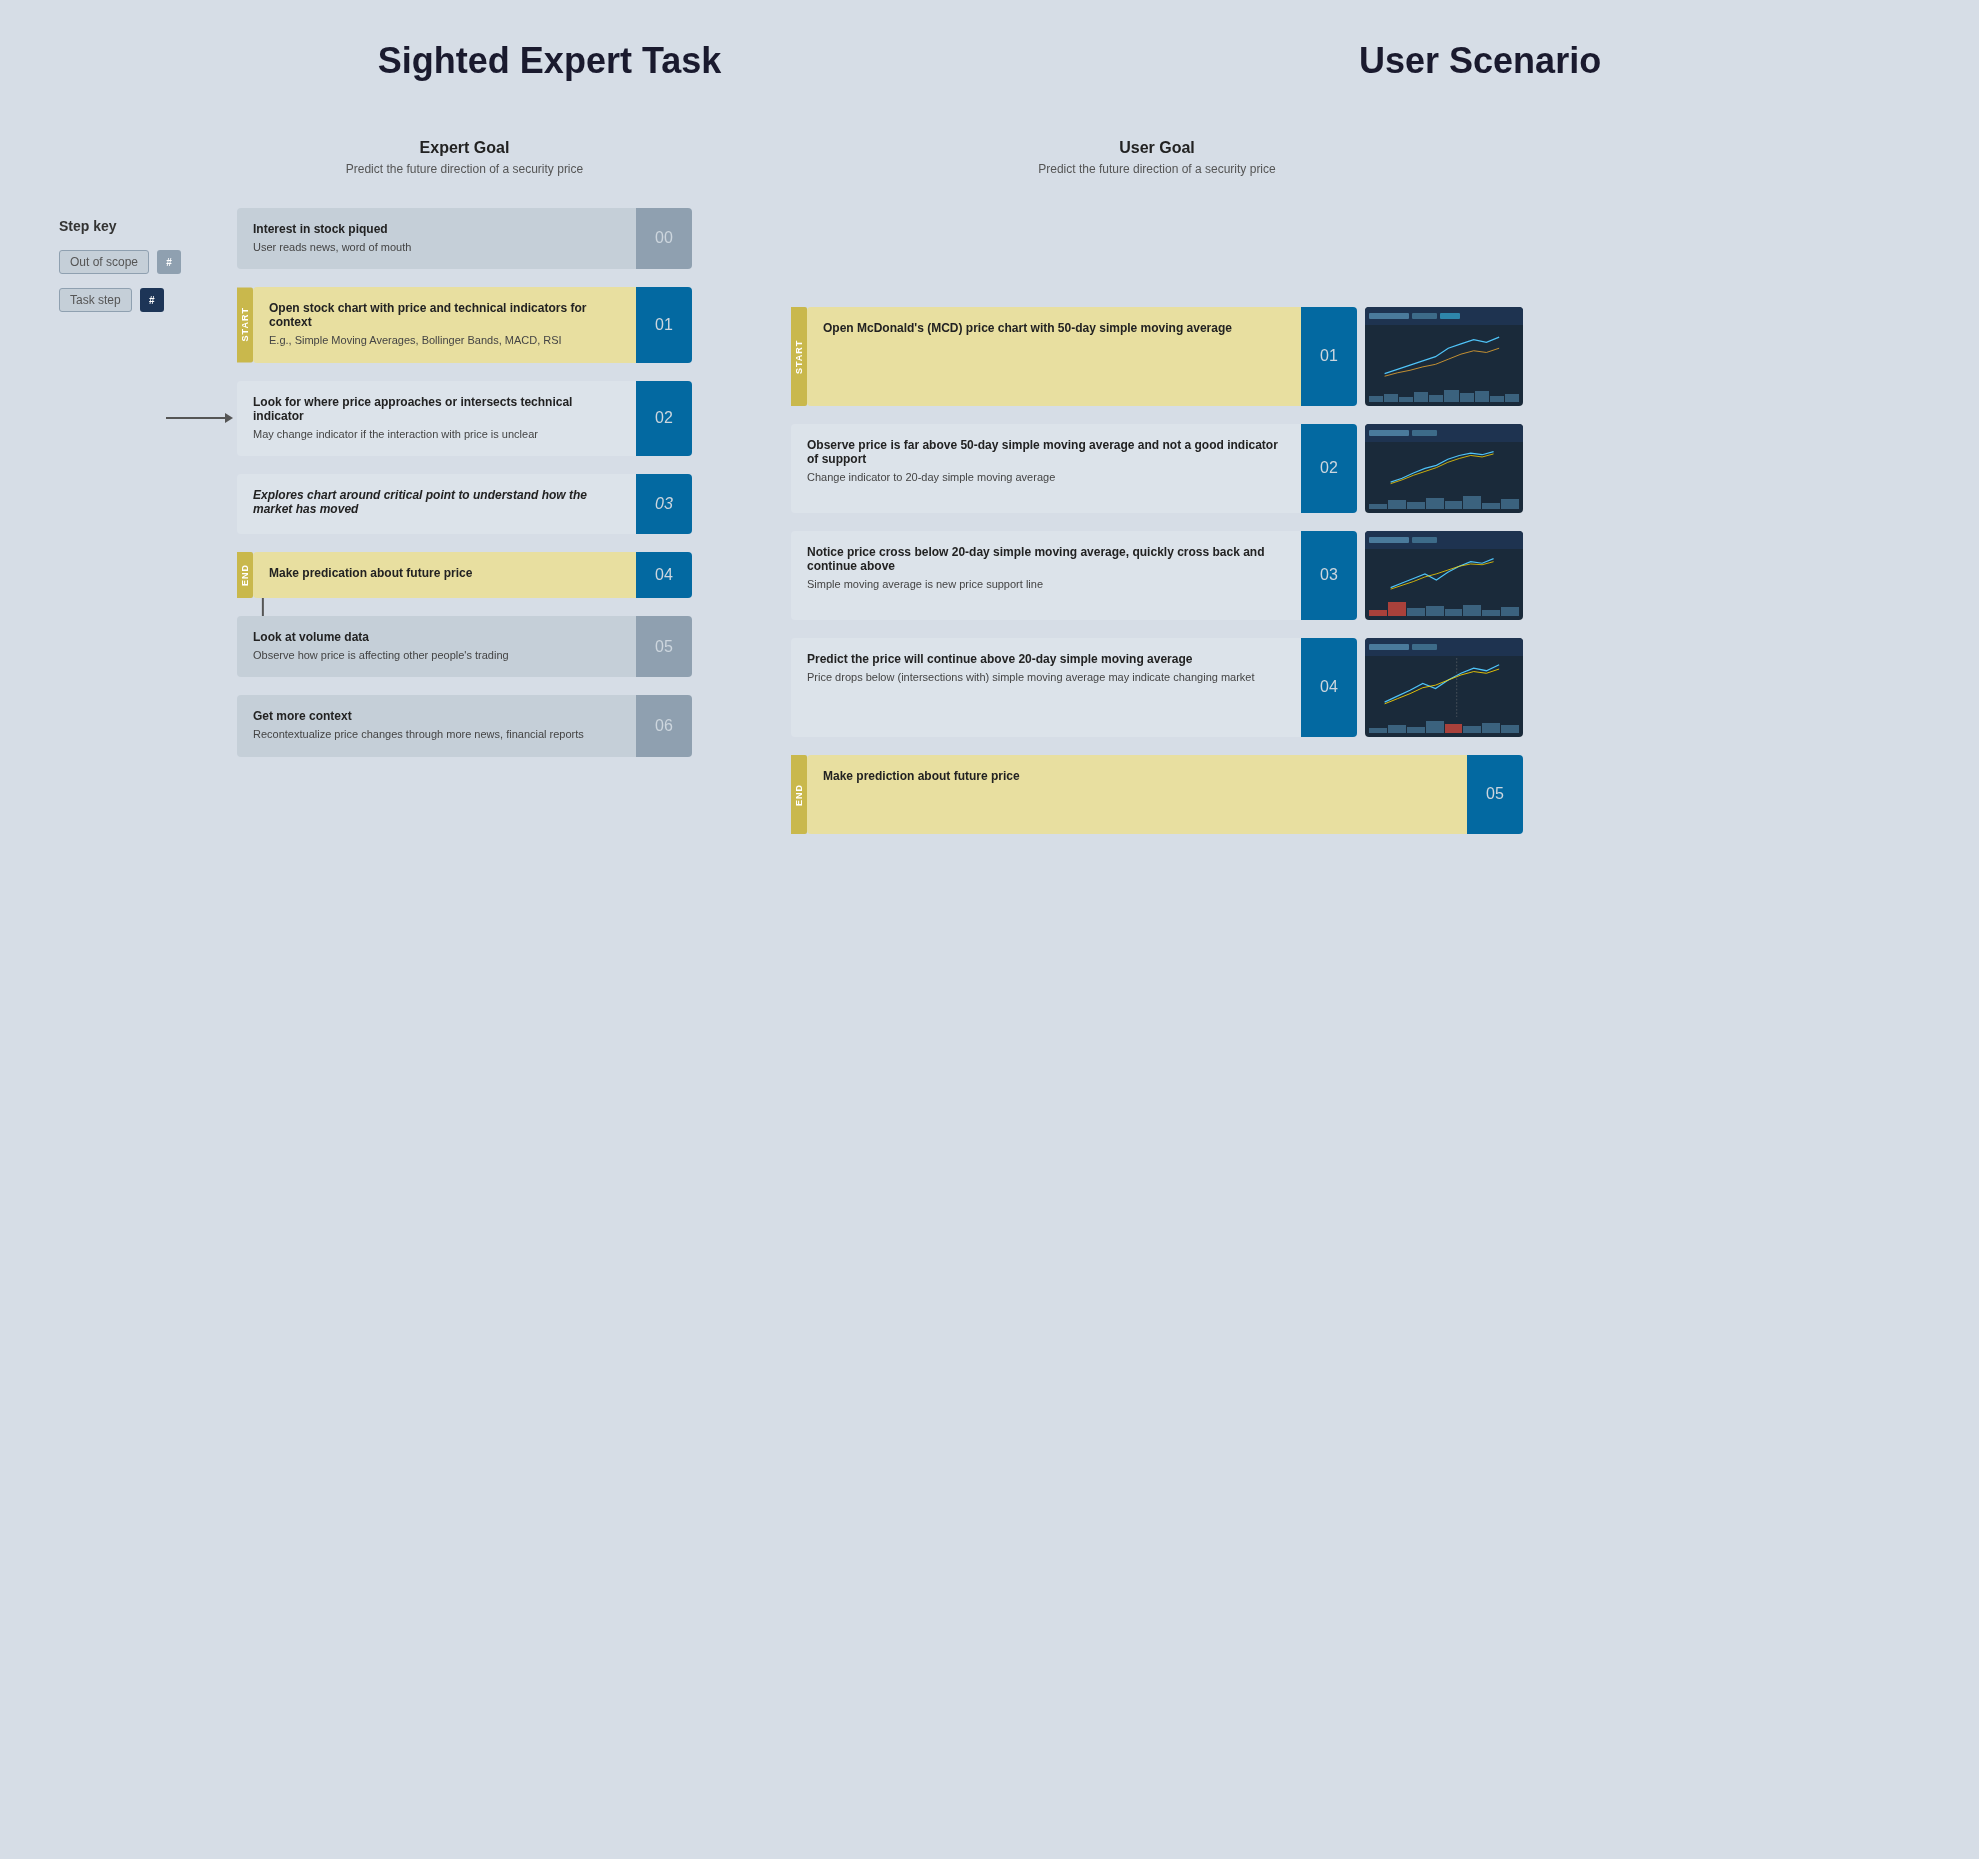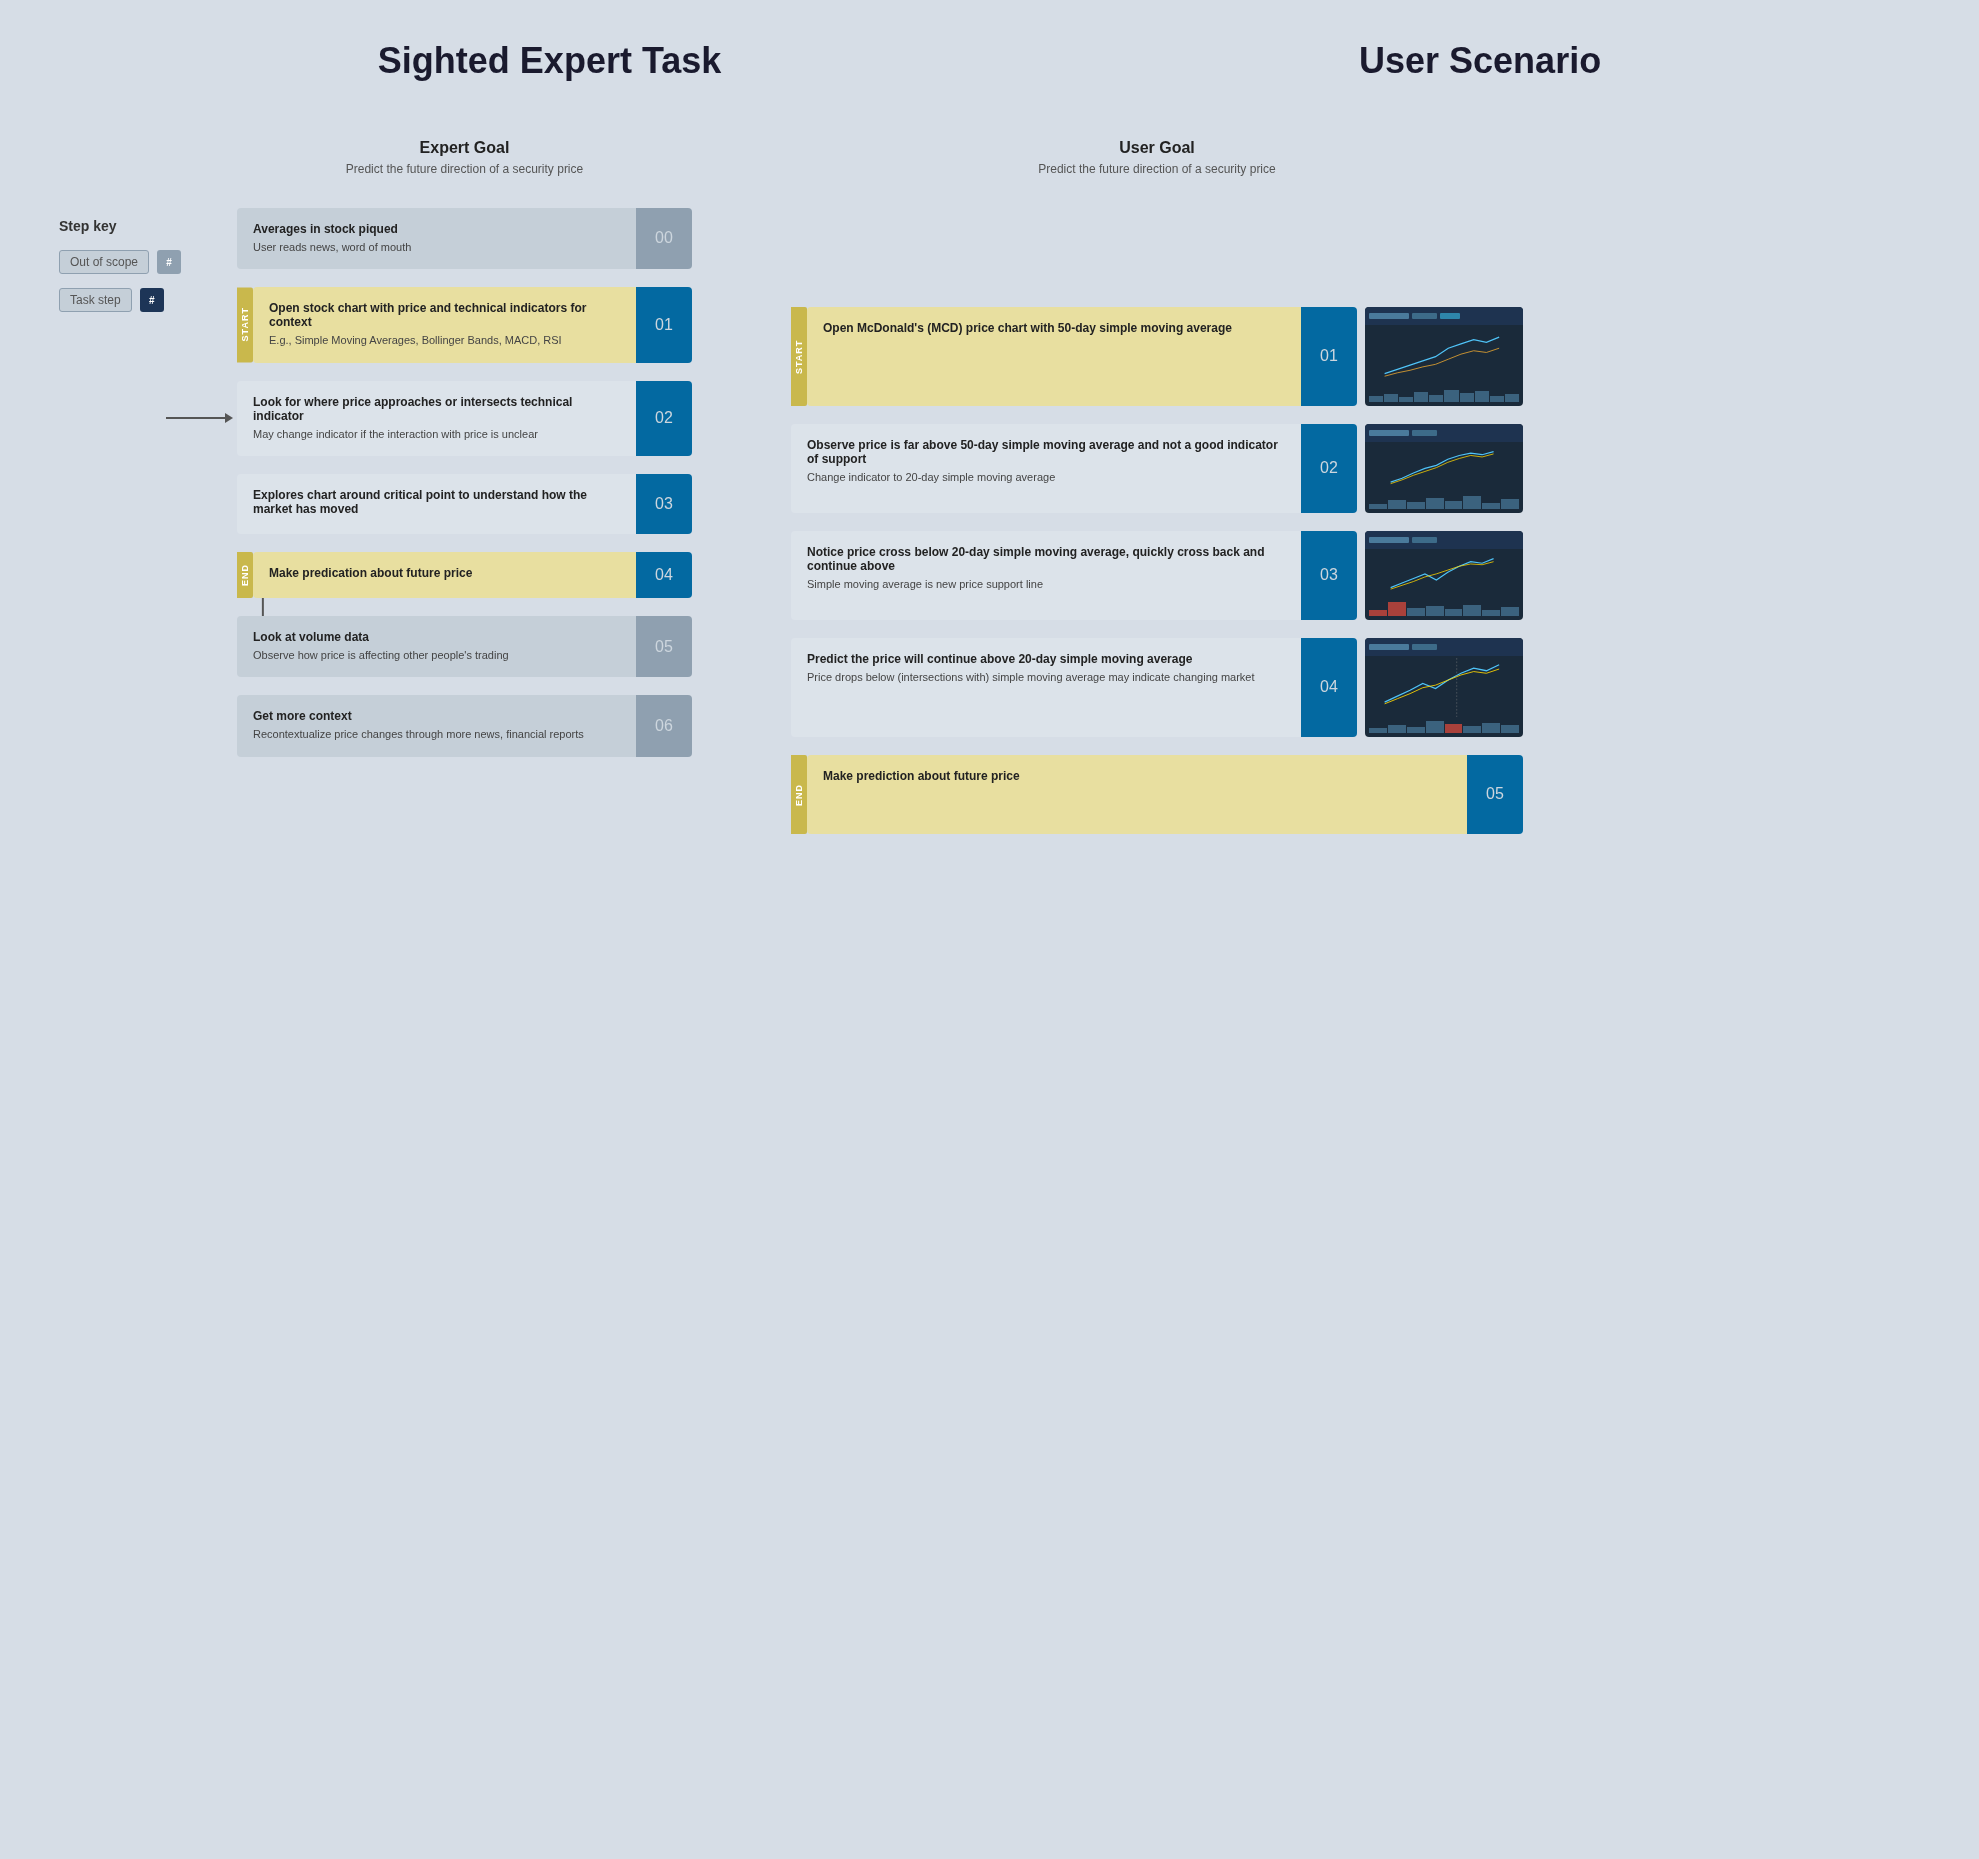--- a/index.html
+++ b/index.html
@@ -275,21 +275,21 @@
     <div class="section-goal">
       <div class="goal-title">Expert Goal</div>
       <div class="goal-text">Predict the future direction of a security price</div>
     </div>
 
     <div class="expert-flow">
 
       <div class="step-card">
         <div class="step-card-inner">
           <div class="step-content step-content-grey">
-            <div class="step-title">Averages in stock piqued</div>
+            <div class="step-title">Interest in stock piqued</div>
             <div class="step-desc">User reads news, word of mouth</div>
           </div>
           <div class="step-number-box step-number-light">00</div>
         </div>
       </div>
 
       <div class="step-card">
         <div class="step-card-inner">
           <div class="side-label side-label-yellow">START</div>
           <div class="step-content step-content-yellow">
@@ -308,21 +308,21 @@
         </div>
         <div class="step-card-inner">
           <div class="step-content step-content-white">
             <div class="step-title">Look for where price approaches or intersects technical indicator</div>
             <div class="step-desc">May change indicator if the interaction with price is unclear</div>
           </div>
           <div class="step-number-box step-number-dark">02</div>
         </div>
       </div>
 
-      <div class="step-card" style="position:relative;">
+      <div class="step-card" style="position:relative;font-style:italic;">
 
         <div class="step-card-inner">
           <div class="step-content step-content-white">
             <div class="step-title">Explores chart around critical point to understand how the market has moved</div>
             <div class="step-desc"></div>
           </div>
           <div class="step-number-box step-number-dark">03</div>
         </div>
       </div>
 

